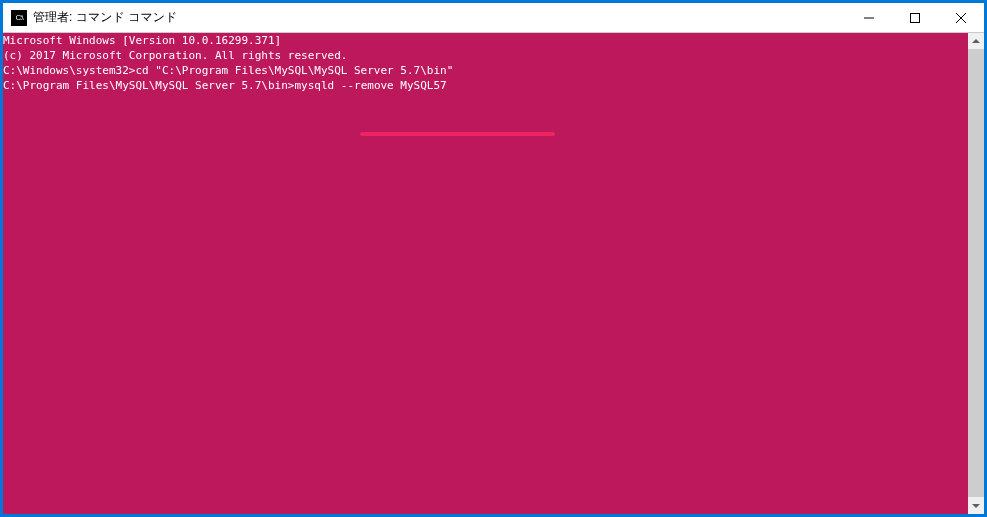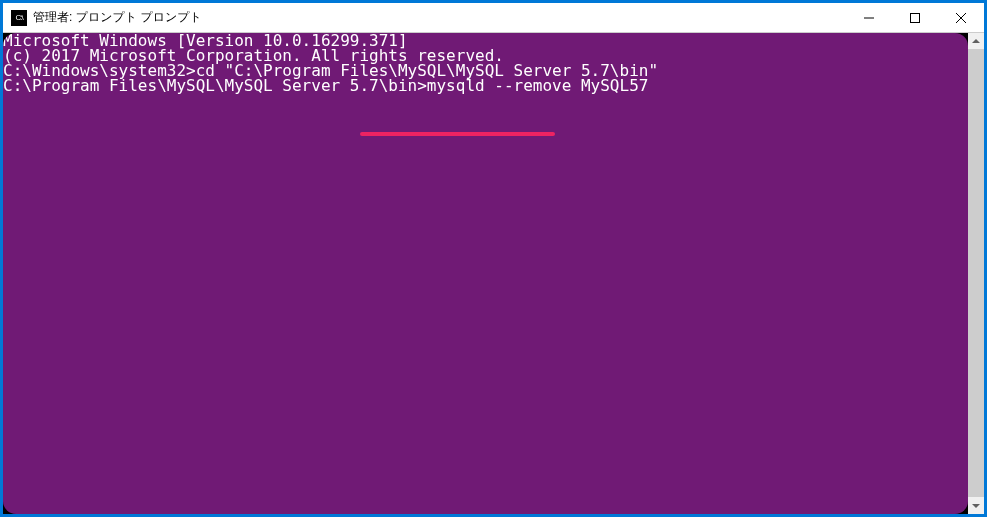--- a/index.html
+++ b/index.html
@@ -70,30 +70,29 @@
       width: 10px;
       height: 10px;
     }
     .terminal-area {
       flex: 1;
       display: flex;
       background: #000000;
     }
     .terminal {
       flex: 1;
-      background: #701a75;
+      background: #be185d;
       color: #ffffff;
       font-family: "MS Gothic", "Consolas", monospace;
-      font-size: 16px;
+      font-size: 11px;
       line-height: 15px;
       padding: 0;
       white-space: pre;
       overflow: hidden;
       position: relative;
-      border-radius: 13px;
     }
     .terminal-line {
       white-space: pre;
     }
     .underline {
       position: absolute;
       height: 4px;
       background: #ed2362;
       border-radius: 2px;
     }
@@ -126,21 +125,21 @@
       height: 448px;
       background: #cdcdcd;
     }
   </style>
 </head>
 <body>
 
 <div class="window">
   <div class="titlebar">
     <div class="titlebar-icon">C:\</div>
-    <div class="titlebar-text">管理者: プロンプト プロンプト</div>
+    <div class="titlebar-text">管理者: コマンド コマンド</div>
     <div class="window-controls">
       <div class="window-control">
         <svg viewBox="0 0 10 10">
             <line x1="0" y1="5" x2="10" y2="5" stroke="#000" stroke-width="1"></line>
           </svg>
       </div>
       <div class="window-control">
         <svg viewBox="0 0 10 10">
             <rect x="0.5" y="0.5" width="9" height="9" fill="none" stroke="#000" stroke-width="1"></rect>
           </svg>

